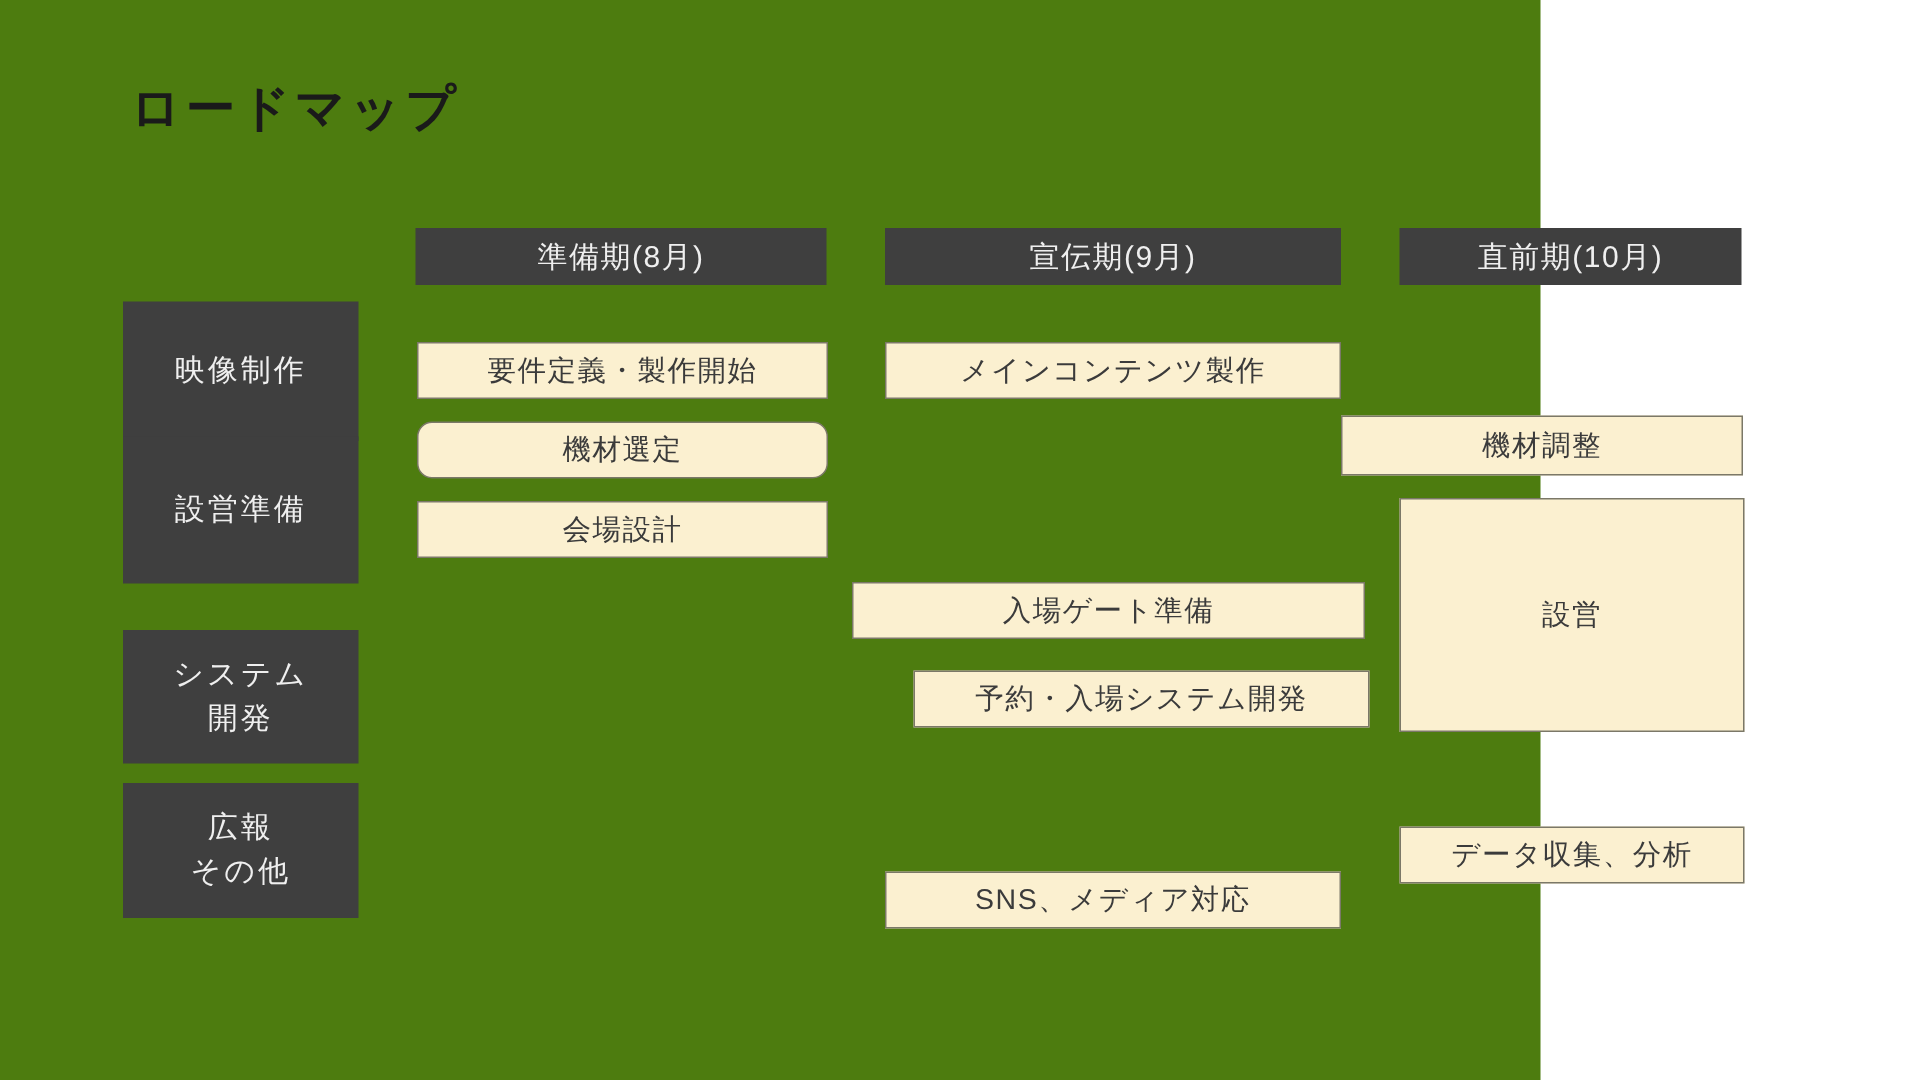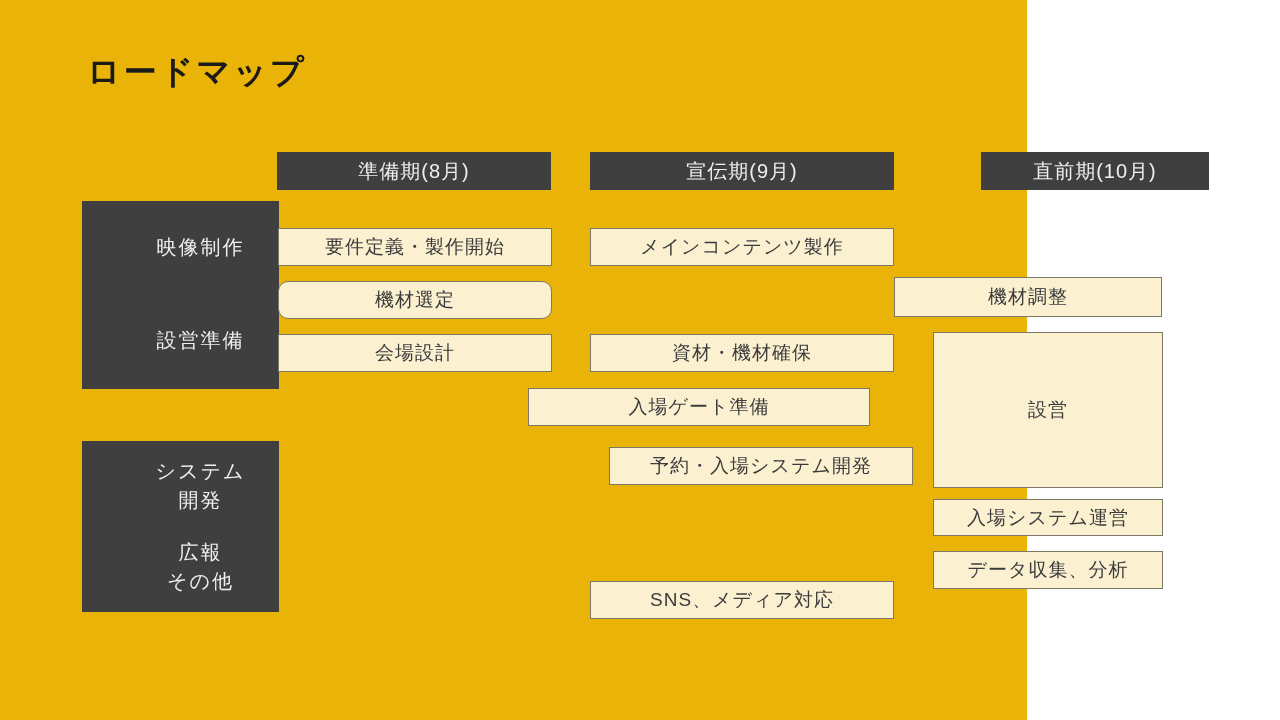--- a/index.html
+++ b/index.html
@@ -6,21 +6,21 @@
   body {
     width: 1280px; height: 720px;
     background: #ffffff;
     font-family: "Liberation Sans", "DejaVu Sans", sans-serif;
     position: relative;
     overflow: hidden;
   }
   .slide {
     position: absolute; left: 0; top: 0;
     width: 1027px; height: 720px;
-    background: #eab308;
+    background: #4d7c0f;
   }
   .slide-title {
     position: absolute; left: 87px; top: 50px;
     font-size: 33px; font-weight: bold;
     color: #1a1a1a; letter-spacing: 3px;
   }
   .col-header {
     position: absolute; height: 38px;
     background: var(--header-bg, #3f3f3f);
     color: var(--header-text, #efefef);
@@ -28,21 +28,20 @@
     font-size: 20px; letter-spacing: 1px;
   }
   .row-header {
     position: absolute; left: 82px; width: 157px;
     background: var(--header-bg, #3f3f3f);
     color: var(--header-text, #efefef);
     display: flex; align-items: center; justify-content: center;
     font-size: 20px; text-align: center;
     line-height: 1.45; letter-spacing: 2px;
     white-space: pre-line;
-    padding-left: 40px;
   }
   .task {
     position: absolute; height: 38px;
     background: var(--task-bg, #fbf0d0);
     border: 1px solid var(--task-border, #7b7868);
     color: var(--task-text, #3b3b3b);
     display: flex; align-items: center; justify-content: center;
     font-size: 19px; text-align: center;
     letter-spacing: 1px;
     box-sizing: border-box;
@@ -50,38 +49,36 @@
 </style>
 </head>
 <body>
 
 <div class="slide">
 
   <div class="slide-title">ロードマップ</div>
 
   <div class="col-header" style="left:277px; top:152px; width:274px;">準備期(8月)</div>
   <div class="col-header" style="left:590px; top:152px; width:304px;">宣伝期(9月)</div>
-  <div class="col-header" style="left:933px; top:152px; width:228px;margin-left:48px;">直前期(10月)</div>
+  <div class="col-header" style="left:933px; top:152px; width:228px;">直前期(10月)</div>
 
   <div class="row-header" style="top:201px; height:93px;">映像制作</div>
   <div class="row-header" style="top:291px; height:98px;">設営準備</div>
-  <div class="row-header" style="top:420px; height:89px;margin-top:21px;">システム
+  <div class="row-header" style="top:420px; height:89px;">システム
 開発</div>
   <div class="row-header" style="top:522px; height:90px;">広報
 その他</div>
 
   <div class="task" style="left:278px; top:228px; width:274px;">要件定義・製作開始</div>
   <div class="task" style="left:590px; top:228px; width:304px;">メインコンテンツ製作</div>
   <div class="task" style="left:278px; top:281px; width:274px;border-radius:10px;">機材選定</div>
   <div class="task" style="left:278px; top:334px; width:274px;">会場設計</div>
 
   <div class="task" style="left:894px; top:277px; width:268px; height:40px;">機材調整</div>
-  <div class="task" style="left:590px; top:334px; width:304px;">資材・機材確保</div>
   <div class="task" style="left:933px; top:332px; width:230px; height:156px;">設営</div>
-  <div class="task" style="left:528px; top:388px; width:342px;">入場ゲート準備</div>
+  <div class="task" style="left:568px; top:388px; width:342px;">入場ゲート準備</div>
 
   <div class="task" style="left:590px; top:447px; width:304px;margin-left:19px;">予約・入場システム開発</div>
-  <div class="task" style="left:933px; top:499px; width:230px; height:37px;">入場システム運営</div>
 
   <div class="task" style="left:590px; top:581px; width:304px;">SNS、メディア対応</div>
   <div class="task" style="left:933px; top:551px; width:230px;">データ収集、分析</div>
 
 </div>
 
 </body></html>

